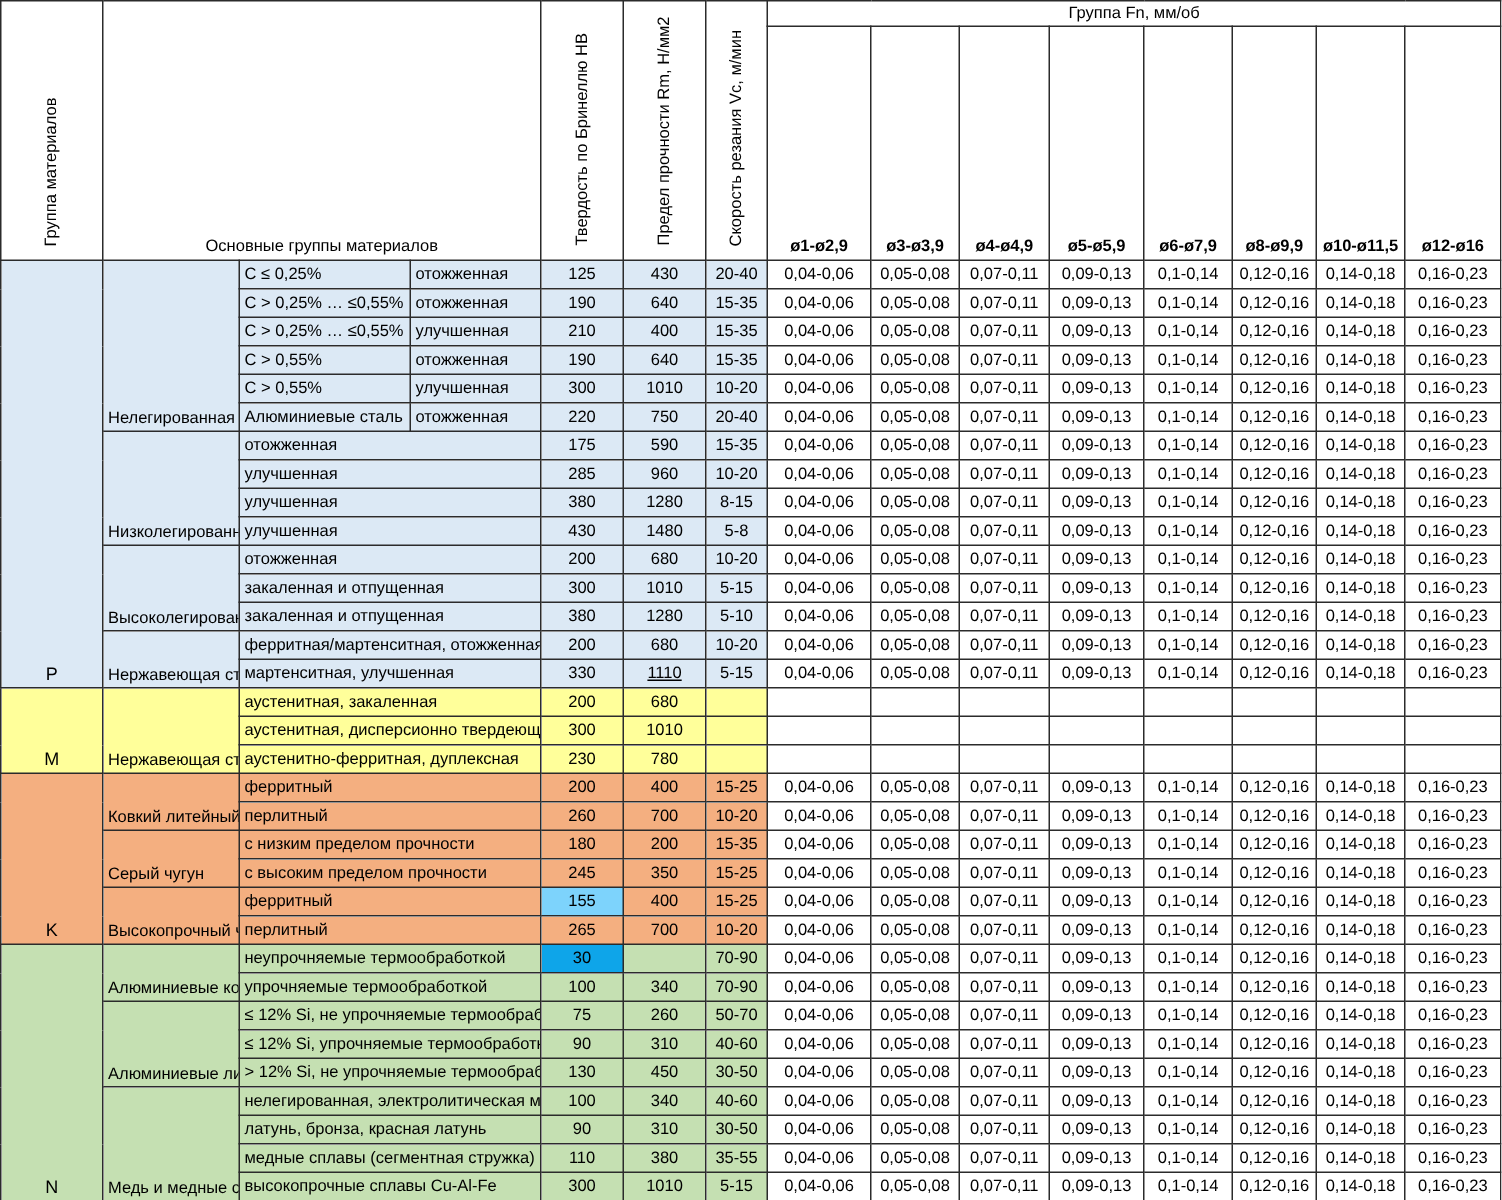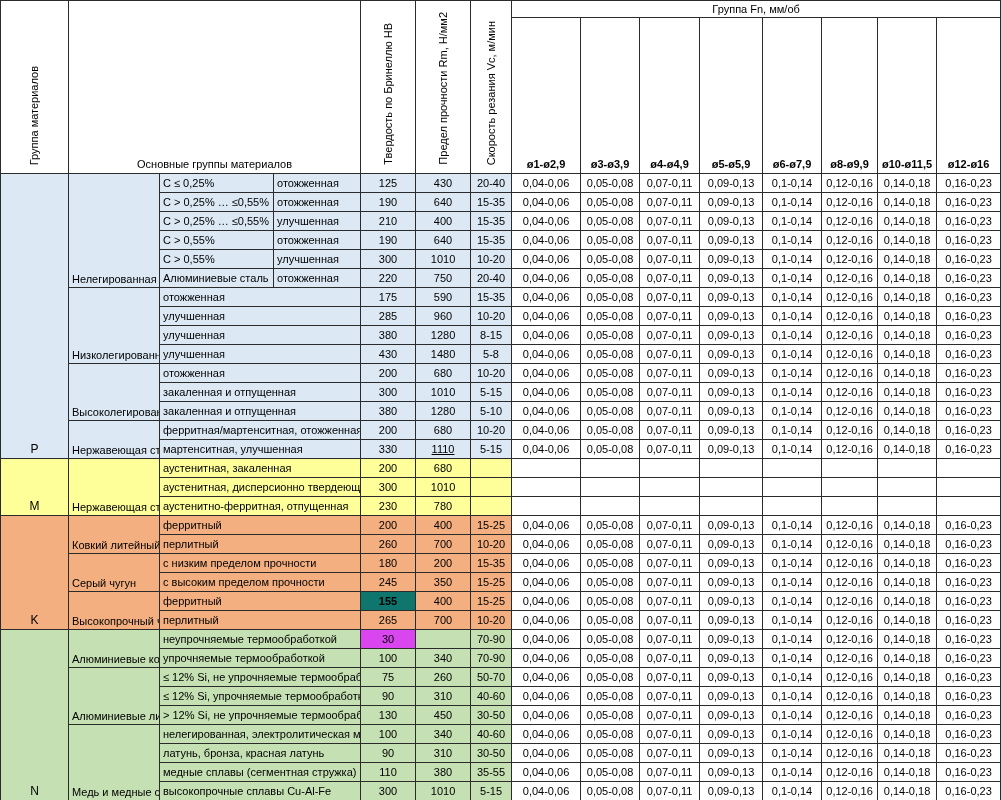--- a/index.html
+++ b/index.html
@@ -318,21 +318,21 @@
         <td class="num"></td>
         <td class="num"></td>
         <td class="num"></td>
         <td class="num"></td>
         <td class="num"></td>
         <td class="num"></td>
         <td class="num"></td>
         <td class="num"></td>
       </tr>
       <tr class="body-row">
-        <td class="sub" colspan="2" style="background: rgb(255, 255, 154);">аустенитно-ферритная, отпущенная</td>
+        <td class="sub" colspan="2" style="background: rgb(255, 255, 154);">аустенитно-ферритная, дуплексная</td>
         <td class="num" style="background: rgb(255, 255, 154); margin-left: 32px;">230</td>
         <td class="num" style="background: rgb(255, 255, 154);">780</td>
         <td class="num" style="background: rgb(255, 255, 154);"></td>
         <td class="num"></td>
         <td class="num"></td>
         <td class="num"></td>
         <td class="num"></td>
         <td class="num"></td>
         <td class="num"></td>
         <td class="num"></td>
@@ -393,21 +393,21 @@
         <td class="num">0,07-0,11</td>
         <td class="num">0,09-0,13</td>
         <td class="num">0,1-0,14</td>
         <td class="num">0,12-0,16</td>
         <td class="num">0,14-0,18</td>
         <td class="num">0,16-0,23</td>
       </tr>
       <tr class="body-row">
         <td class="family" rowspan="2" style="background: rgb(244, 175, 128);">Высокопрочный чугун</td>
         <td class="sub" colspan="2" style="background: rgb(244, 175, 128);">ферритный</td>
-        <td class="num" style="background: #0f766e; font-weight: bold;">155</td>
+        <td class="num" style="background: #7dd3fc;">155</td>
         <td class="num" style="background: rgb(244, 175, 128);">400</td>
         <td class="num" style="background: rgb(244, 175, 128);">15-25</td>
         <td class="num">0,04-0,06</td>
         <td class="num">0,05-0,08</td>
         <td class="num">0,07-0,11</td>
         <td class="num">0,09-0,13</td>
         <td class="num">0,1-0,14</td>
         <td class="num">0,12-0,16</td>
         <td class="num">0,14-0,18</td>
         <td class="num">0,16-0,23</td>
@@ -423,21 +423,21 @@
         <td class="num">0,09-0,13</td>
         <td class="num">0,1-0,14</td>
         <td class="num">0,12-0,16</td>
         <td class="num">0,14-0,18</td>
         <td class="num">0,16-0,23</td>
       </tr>
       <tr class="body-row">
         <td class="group-letter" rowspan="9" style="background: rgb(197, 224, 178);">N</td>
         <td class="family" rowspan="2" style="background: rgb(197, 224, 178);">Алюминиевые кованые сплавы</td>
         <td class="sub" colspan="2" style="background: rgb(197, 224, 178);">неупрочняемые термообработкой</td>
-        <td class="num" style="background: #d946ef;">30</td>
+        <td class="num" style="background: #0ea5e9;">30</td>
         <td class="num" style="background: rgb(197, 224, 178);"></td>
         <td class="num" style="background: rgb(197, 224, 178);">70-90</td>
         <td class="num">0,04-0,06</td>
         <td class="num">0,05-0,08</td>
         <td class="num">0,07-0,11</td>
         <td class="num">0,09-0,13</td>
         <td class="num">0,1-0,14</td>
         <td class="num">0,12-0,16</td>
         <td class="num">0,14-0,18</td>
         <td class="num">0,16-0,23</td>

